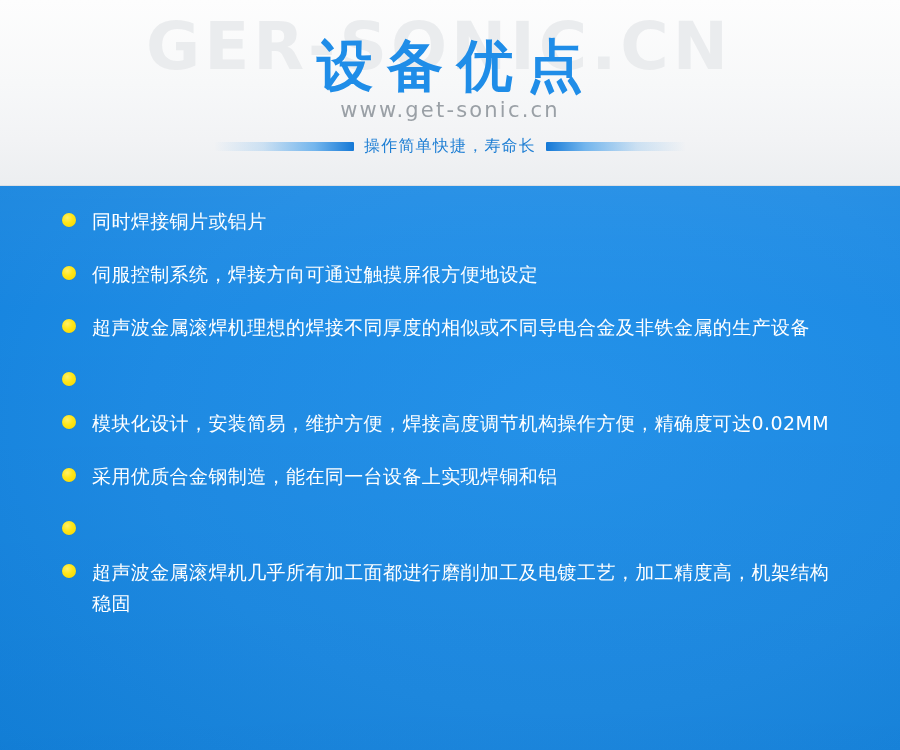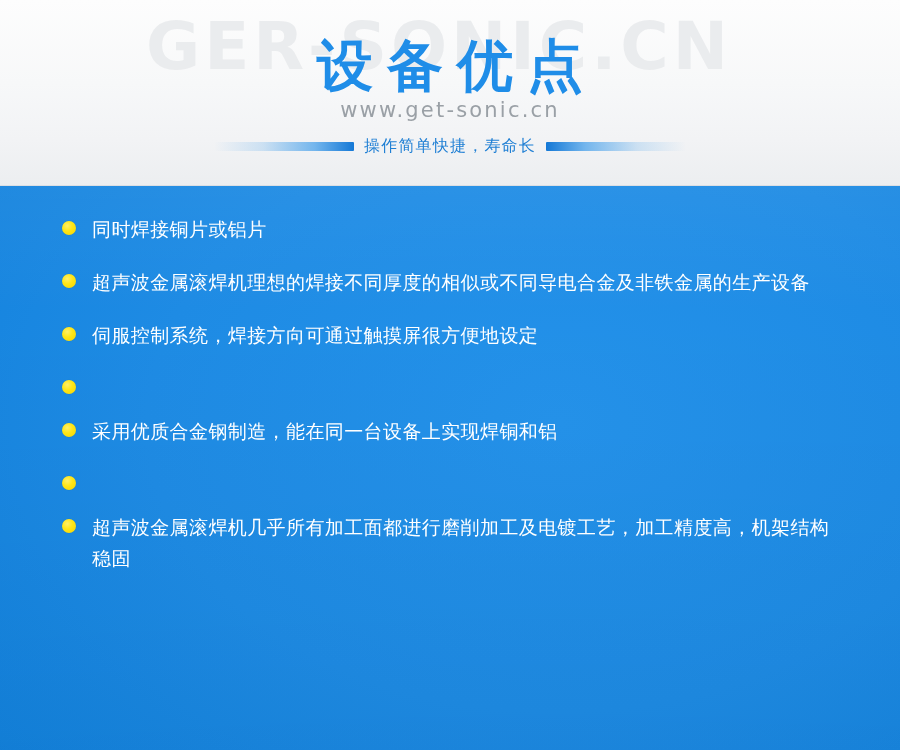--- a/index.html
+++ b/index.html
@@ -122,21 +122,21 @@
     inset: 0;
     background: linear-gradient(180deg, rgba(255,255,255,.05) 0%, rgba(255,255,255,0) 22%, rgba(0,0,0,.035) 100%);
     pointer-events: none;
   }
 
   .feature-list {
     position: relative;
     z-index: 2;
     list-style: none;
     margin: 0;
-    padding: 28px 52px 0 62px;
+    padding: 20px 52px 0 62px;
   }
 
   .feature-item {
     display: flex;
     align-items: flex-start;
     margin-bottom: 22px;
   }
   .feature-item:last-child { margin-bottom: 0; }
 
   .bullet-dot {
@@ -185,32 +185,36 @@
   <div class="blue-panel">
     <ul class="feature-list">
 
       <li class="feature-item">
         <span class="bullet-dot"></span>
         <span class="feature-text">同时焊接铜片或铝片</span>
       </li>
 
       <li class="feature-item">
         <span class="bullet-dot"></span>
+        <span class="feature-text">伺服控制系统，焊接方向可通过触摸屏很方便地设定</span>
+      </li>
+
+      <li class="feature-item">
+        <span class="bullet-dot"></span>
         <span class="feature-text">超声波金属滚焊机理想的焊接不同厚度的相似或不同导电合金及非铁金属的生产设备</span>
       </li>
 
       <li class="feature-item">
         <span class="bullet-dot"></span>
-        <span class="feature-text">伺服控制系统，焊接方向可通过触摸屏很方便地设定</span>
-      </li>
-
-      <li class="feature-item">
-        <span class="bullet-dot"></span>
-      </li>
-
+      </li>
+
+      <li class="feature-item">
+        <span class="bullet-dot"></span>
+        <span class="feature-text">模块化设计，安装简易，维护方便，焊接高度调节机构操作方便，精确度可达0.02MM</span>
+      </li>
 
 
       <li class="feature-item">
         <span class="bullet-dot"></span>
         <span class="feature-text">采用优质合金钢制造，能在同一台设备上实现焊铜和铝</span>
       </li>
 
       <li class="feature-item">
         <span class="bullet-dot"></span>
       </li>

